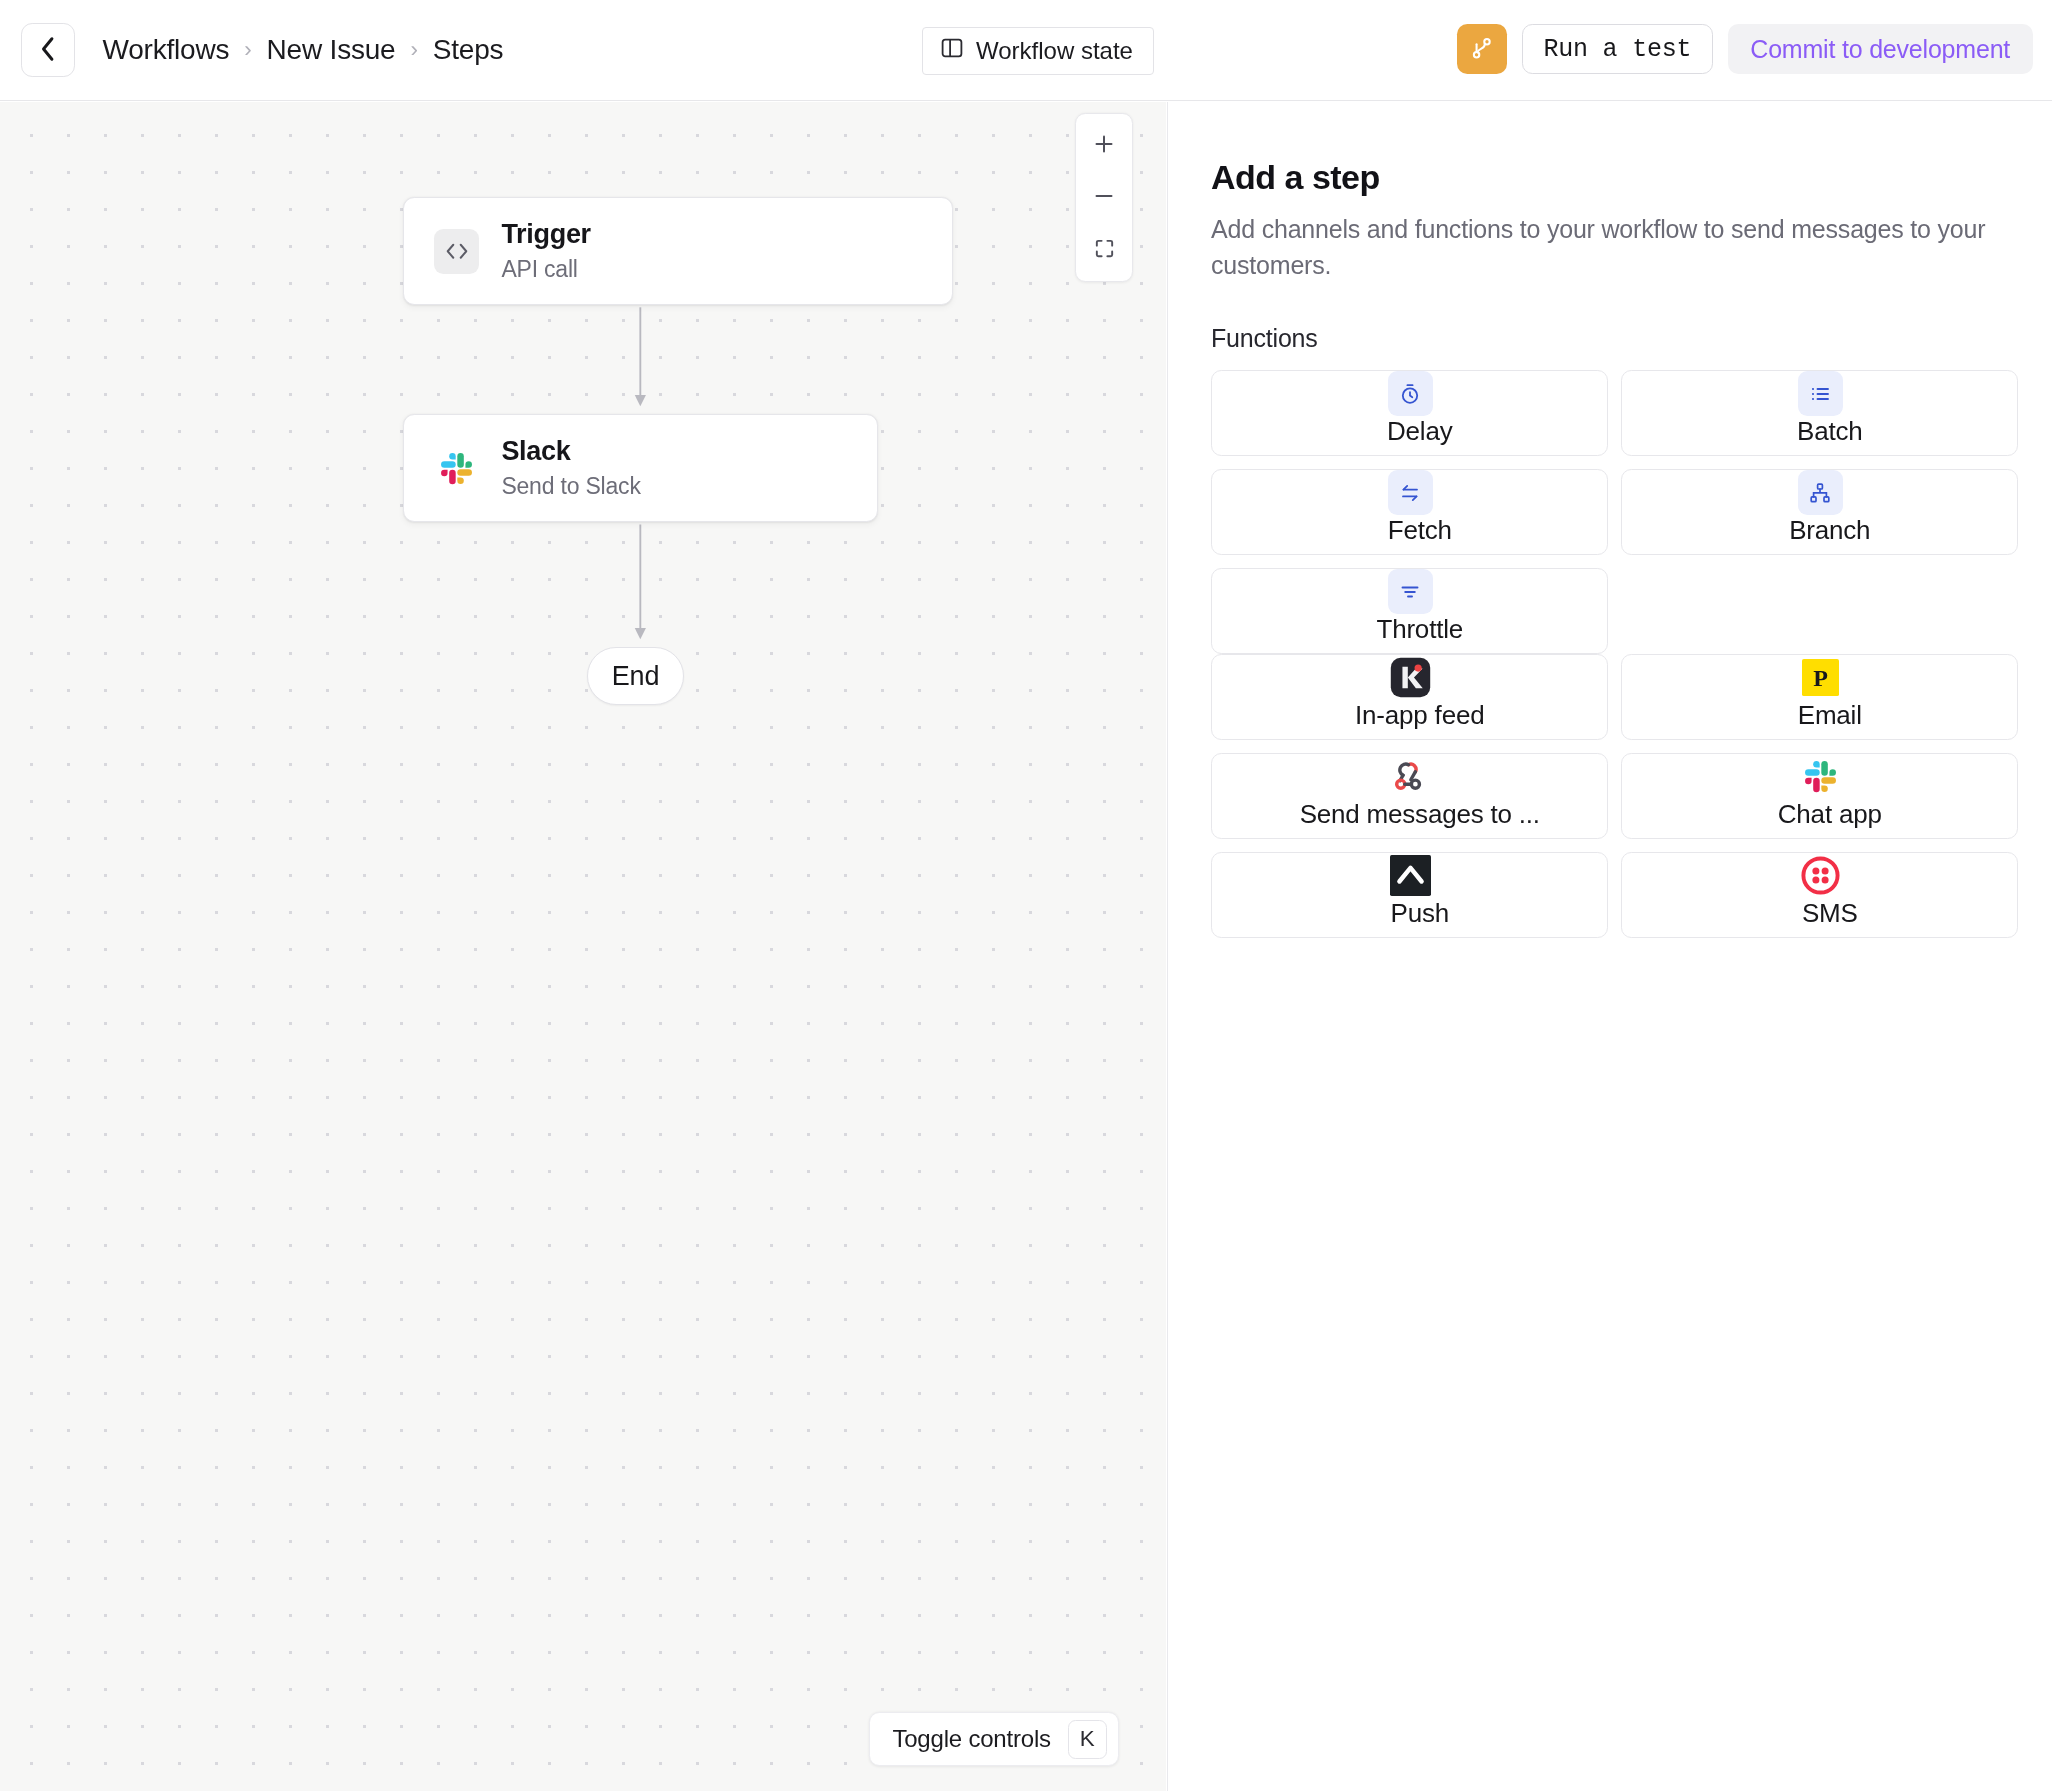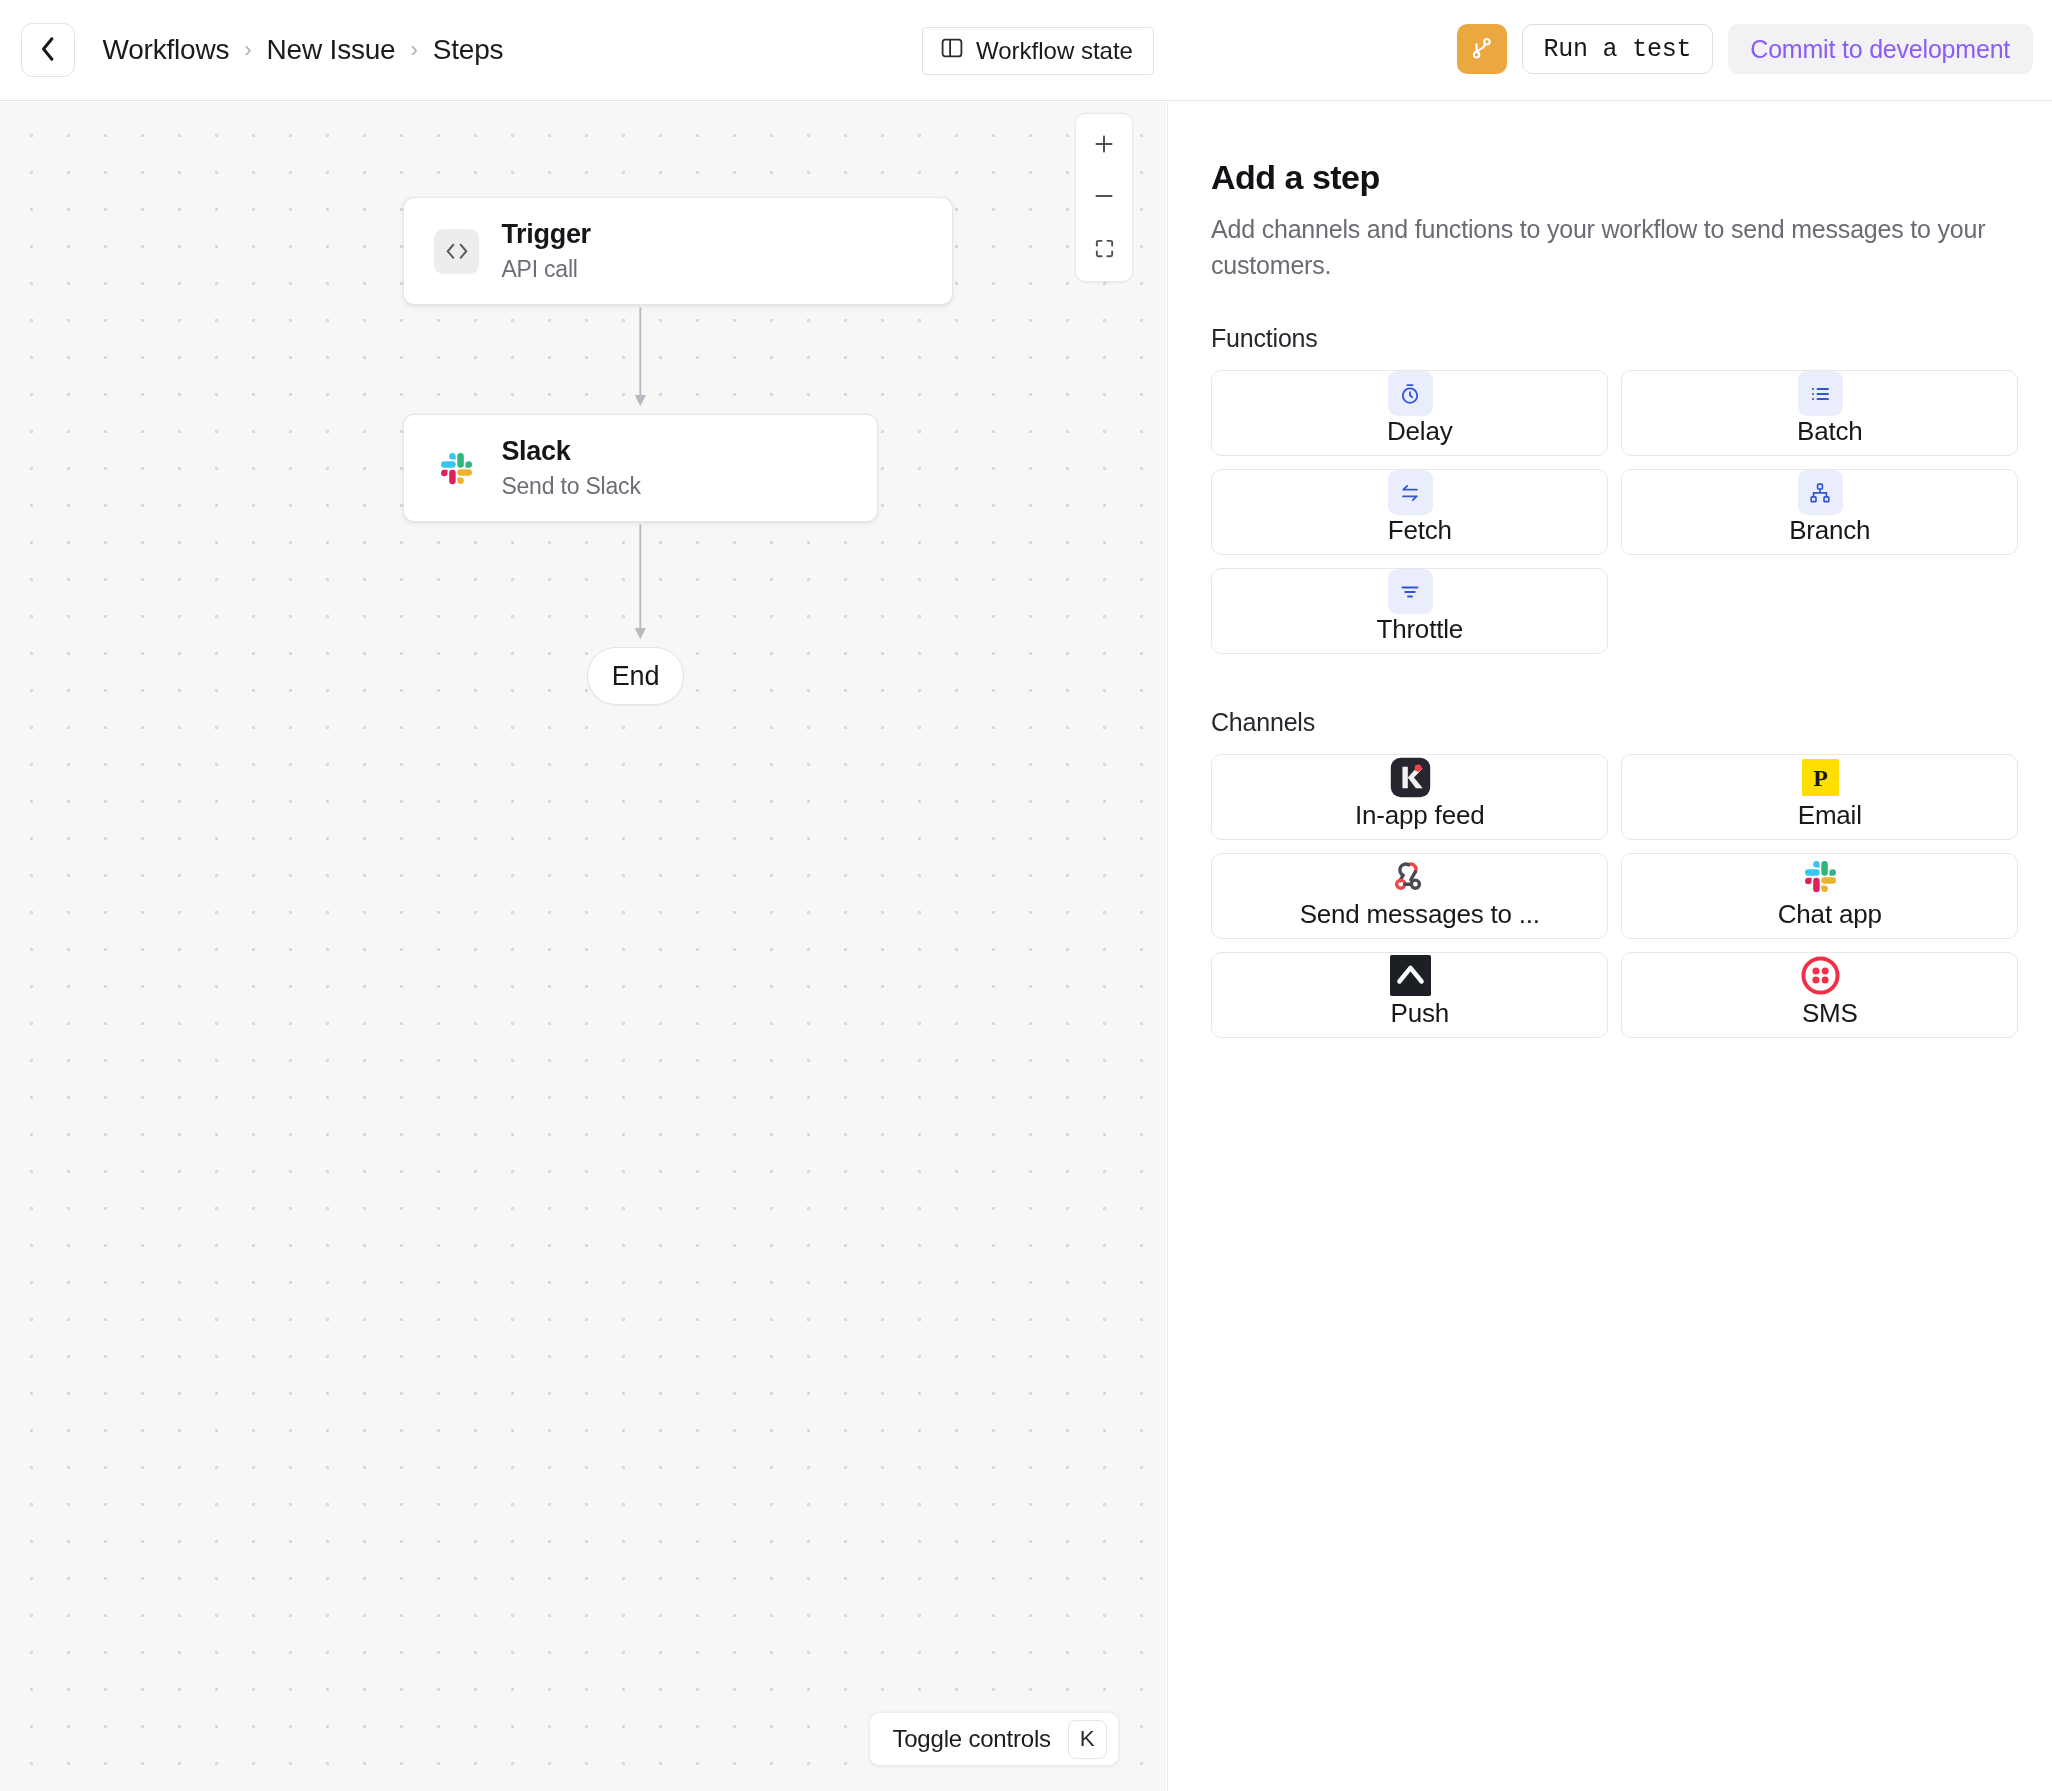--- a/index.html
+++ b/index.html
@@ -387,21 +387,20 @@
           <line x1="4.5" y1="7.5" x2="19.5" y2="7.5"></line>
           <line x1="7.2" y1="12" x2="16.8" y2="12"></line>
           <line x1="10" y1="16.5" x2="14" y2="16.5"></line>
         </svg>
       </div>
       <span class="step-label">Throttle</span>
     </div>
 
   </div>
 
-  <div class="section-label" style="margin-top:54px;">Channels</div>
 
   <div class="grid">
 
     <div class="step-card">
       <div class="step-icon">
         <svg width="43" height="43" viewBox="0 0 48 48">
           <rect x="2" y="2" width="44" height="44" rx="11" fill="#26262e"></rect>
           <path d="M15 12h6v24h-6z" fill="#f2f2f4"></path>
           <path d="M21 24l9-10h7.5l-9.6 10 9.8 12H30z" fill="#f2f2f4"></path>
           <circle cx="32.5" cy="13.5" r="4" fill="#ed4343"></circle>

